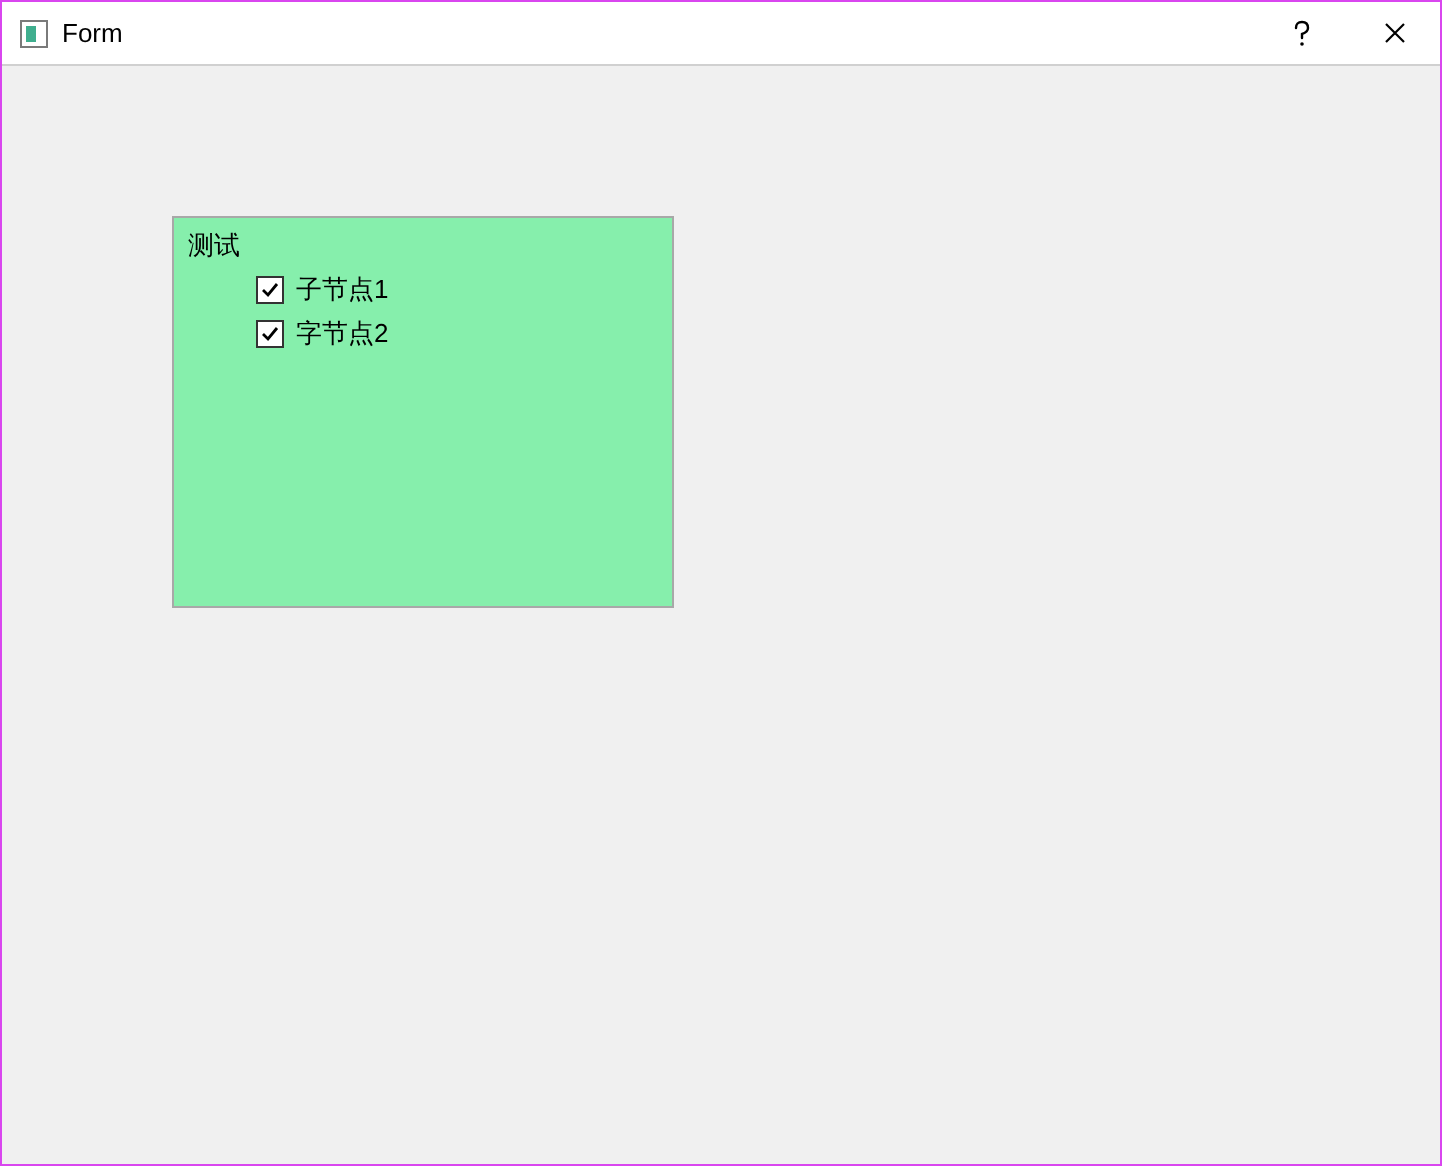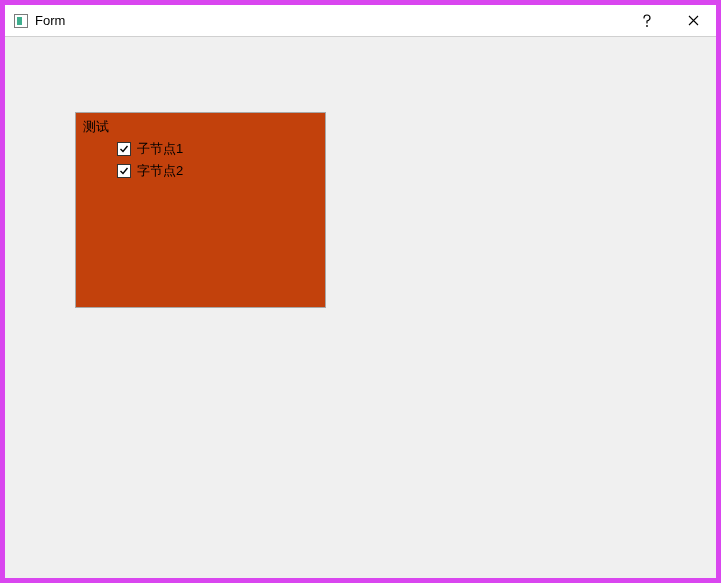--- a/index.html
+++ b/index.html
@@ -8,21 +8,21 @@
       padding: 0;
     }
     body {
       font-family: "Segoe UI", "Microsoft YaHei", Tahoma, sans-serif;
       font-size: 13px;
       background: #ffffff;
     }
     .window {
       width: 721px;
       height: 583px;
-      border: 5px solid #d946ef;
+      border: 1px solid #d946ef;
       background: #f0f0f0;
       display: flex;
       flex-direction: column;
     }
     .titlebar {
       height: 32px;
       background: #ffffff;
       border-bottom: 1px solid #d0d0d0;
       display: flex;
       align-items: center;
@@ -55,25 +55,25 @@
       font-size: 14px;
       cursor: default;
     }
     .client-area {
       flex: 1;
       position: relative;
       background: #f0f0f0;
     }
     .tree-widget {
       position: absolute;
-      left: 70px;
+      left: 85px;
       top: 75px;
       width: 251px;
       height: 196px;
-      background: #c2410c;
+      background: #86efac;
       border: 1px solid #a8a8a8;
       padding: 1px;
       overflow: hidden;
     }
     .tree-header {
       padding: 4px 6px 2px 6px;
       color: #000;
       font-size: 13px;
     }
     .tree-body {

